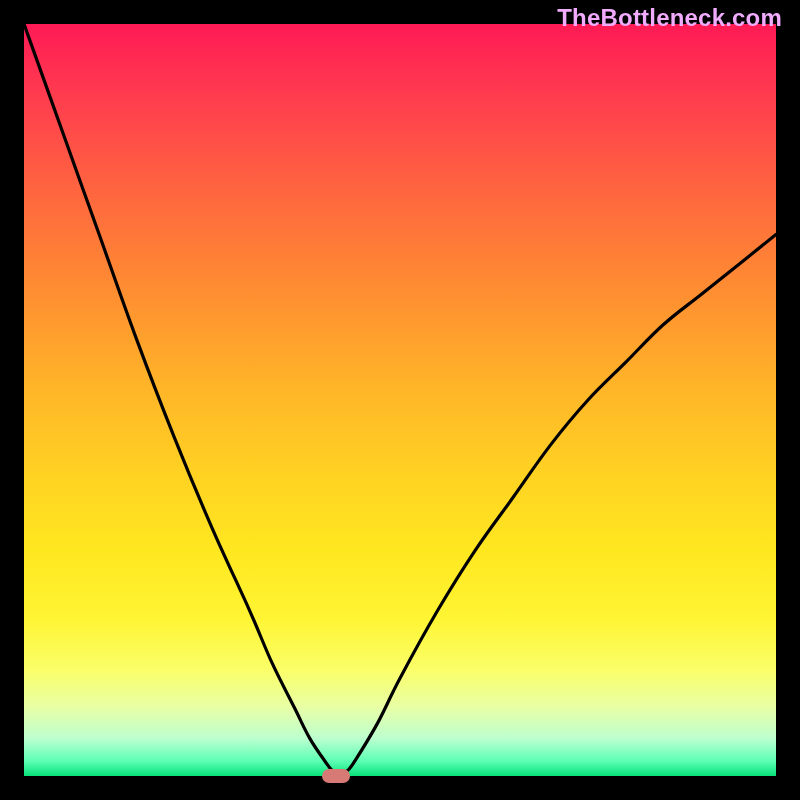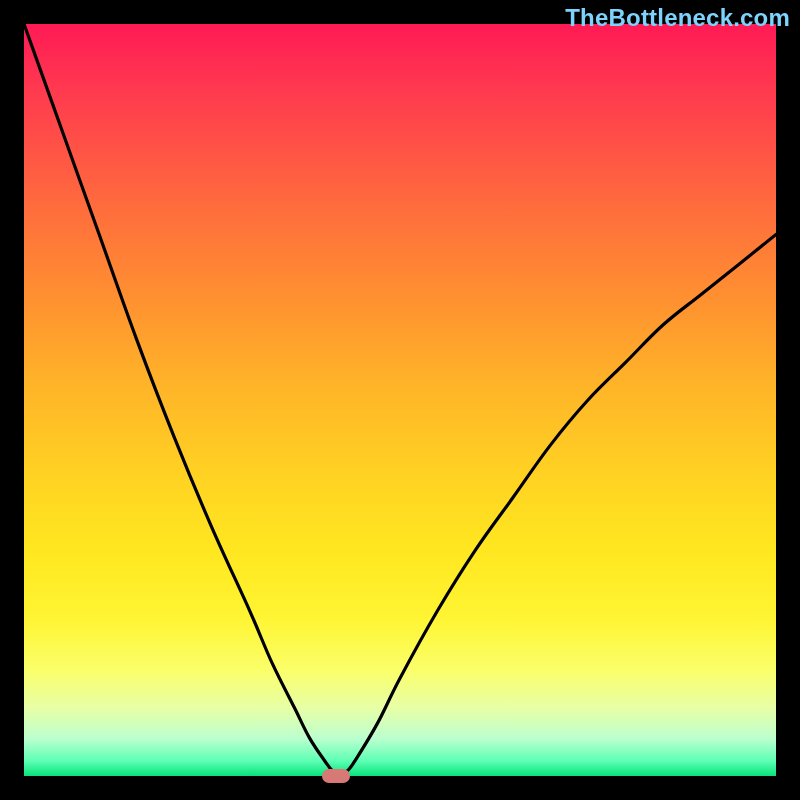--- a/index.html
+++ b/index.html
@@ -28,24 +28,24 @@
       #fff533 79%,
       #faff6a 86%,
       #e7ffa7 91%,
       #bcffcf 95%,
       #5dffb4 98%,
       #08e27a 100%);
   }
   .watermark {
     position: absolute;
     top: 4px;
-    right: 10px;
+    right: 18px;
     font-size: 24px;
     font-weight: 600;
-    color: #7dd3fc;
+    color: #f0abfc;
     letter-spacing: 0.2px;
     z-index: 5;
     user-select: none;
   }
   svg.curve {
     position: absolute;
     left: 0;
     top: 0;
     width: 752px;
     height: 752px;

